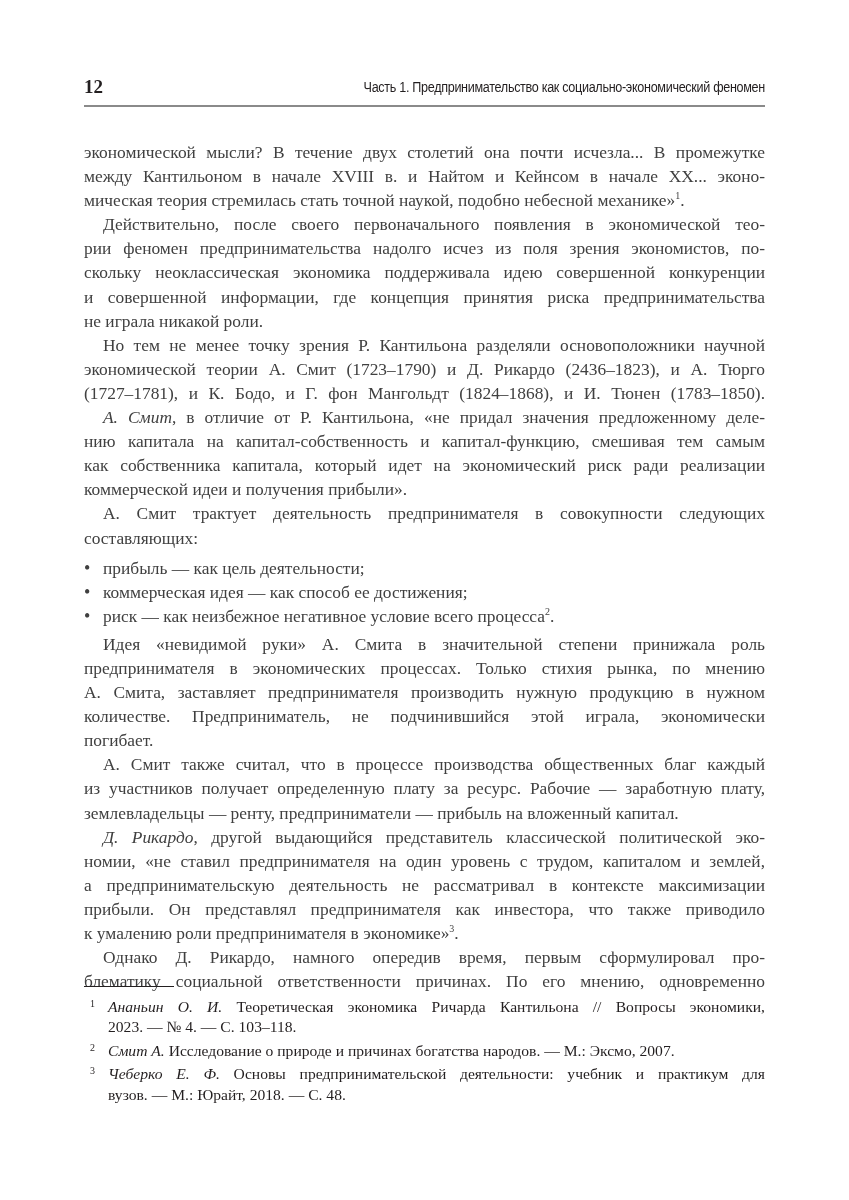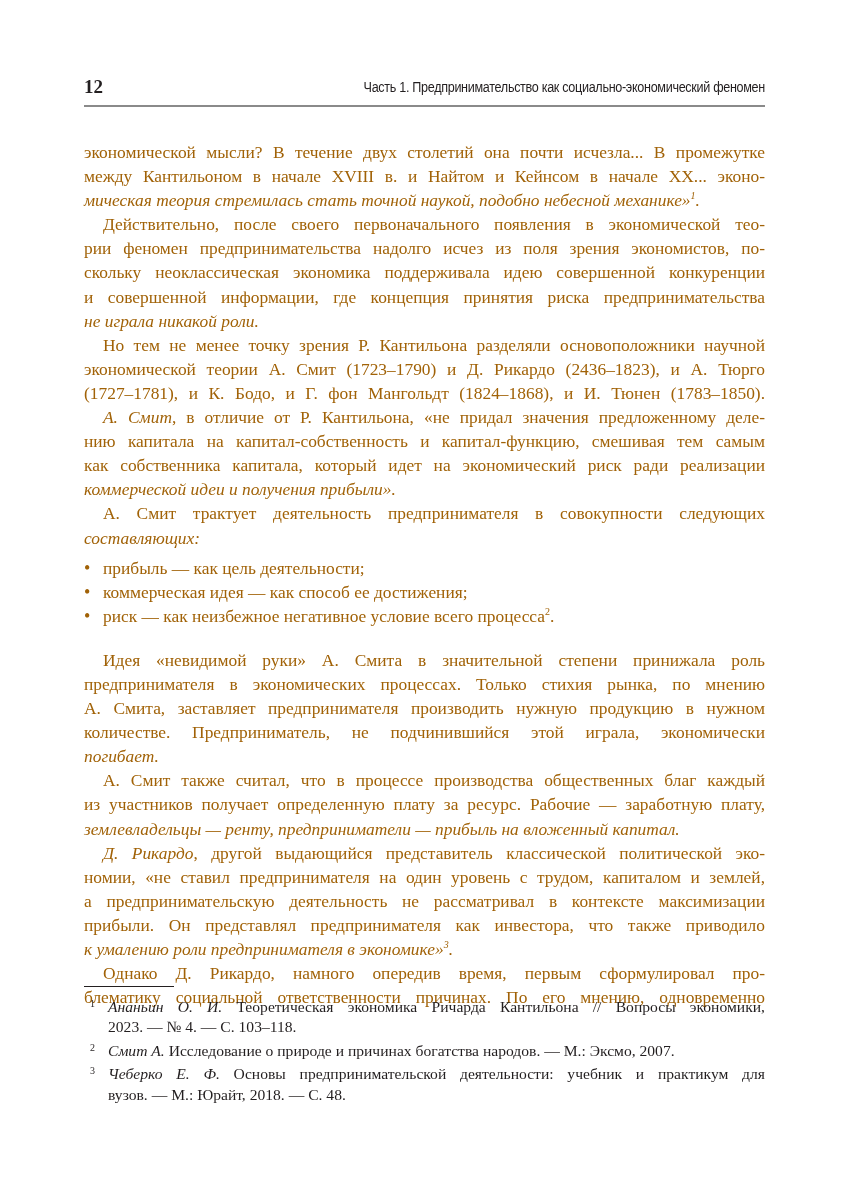--- a/index.html
+++ b/index.html
@@ -1,25 +1,25 @@
 <!DOCTYPE html>
 <html><head>
 <meta charset="utf-8">
 <style>
   html, body { margin: 0; padding: 0; background: #ffffff; }
   body { width: 849px; height: 1200px; position: relative; overflow: hidden; color: #231f20; }
   .header { position: absolute; left: 84px; top: 76px; width: 681px; height: 30px; }
   .page-num { position: absolute; left: 0; top: 0; font-family: Liberation Serif, serif; font-weight: bold; font-size: 19px; color: #231f20; }
   .running-title { position: absolute; right: 0; top: 3px; font-family: "Liberation Sans", sans-serif; font-size: 14px; letter-spacing: -0.35px; color: #231f20; transform: scaleX(0.9); transform-origin: right center; white-space: nowrap; }
   .header-rule { position: absolute; left: 84px; top: 105px; width: 681px; height: 2px; background: #8a8a8a; }
-  .body-text { position: absolute; left: 84px; top: 140px; width: 681px; font-family: "Liberation Serif", serif; font-size: 17.4px; line-height: 24.1px; color: #a16207; }
+  .body-text { position: absolute; left: 84px; top: 140px; width: 681px; font-family: "Liberation Serif", serif; font-size: 17.4px; line-height: 24.1px; color: #404040; }
   .line { display: block; white-space: nowrap; text-align-last: justify; text-align: justify; height: 24.1px; }
-  .line.last { text-align-last: left; font-style: italic; }
+  .line.last { text-align-last: left; }
   .line.indent { padding-left: 19px; }
-  .bullet-block { margin-top: 6px; margin-bottom: 20px; }
+  .bullet-block { margin-top: 6px; margin-bottom: 4px; }
   .bullet { display: block; position: relative; padding-left: 19px; height: 24.1px; white-space: nowrap; }
   .bullet::before { content: "\2022"; position: absolute; left: 0; top: 0; font-size: 18px; }
   sup { font-size: 10px; line-height: 0; vertical-align: 7px; }
   i { }
   .fn-rule { position: absolute; left: 84px; top: 986px; width: 90px; height: 1px; background: #231f20; }
   .footnotes { position: absolute; left: 84px; top: 997px; width: 681px; font-family: "Liberation Serif", serif; font-size: 15.6px; line-height: 20.4px; color: #231f20; }
   .fn { position: relative; padding-left: 24px; margin-bottom: 3px; }
   .fn .fn-num { position: absolute; left: 6px; top: -3px; font-size: 10px; }
   .fn .fn-line { display: block; white-space: nowrap; text-align: justify; text-align-last: justify; }
   .fn .fn-line.last { text-align-last: left; }

